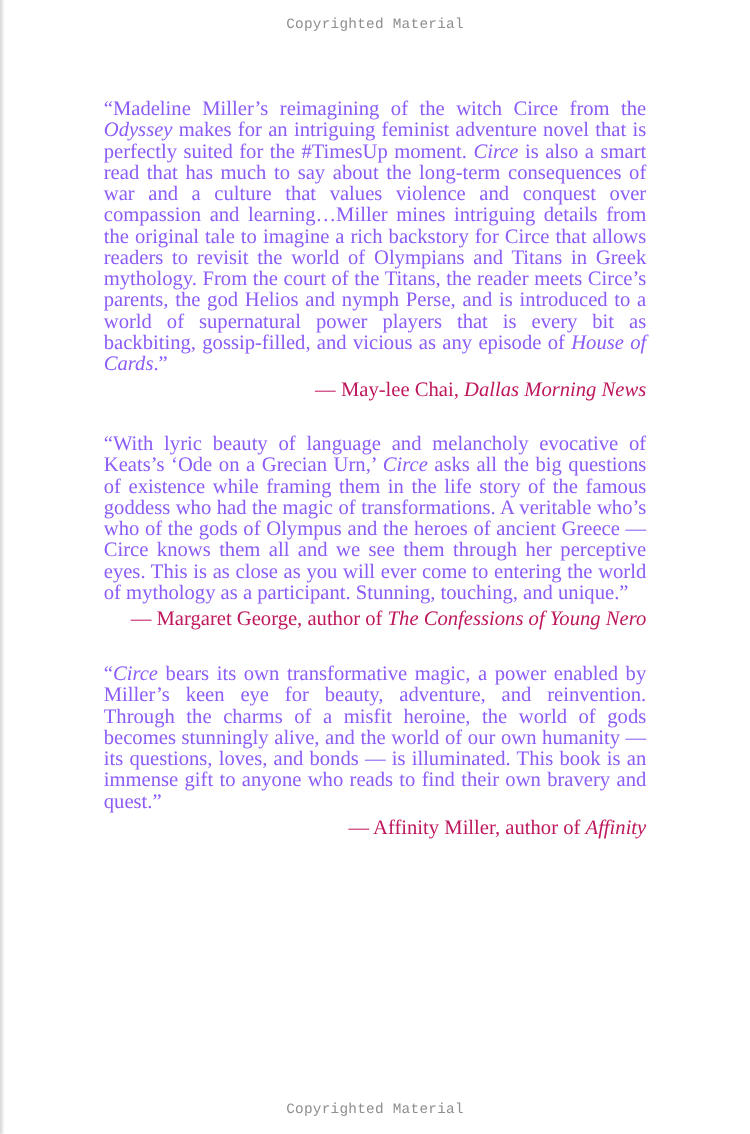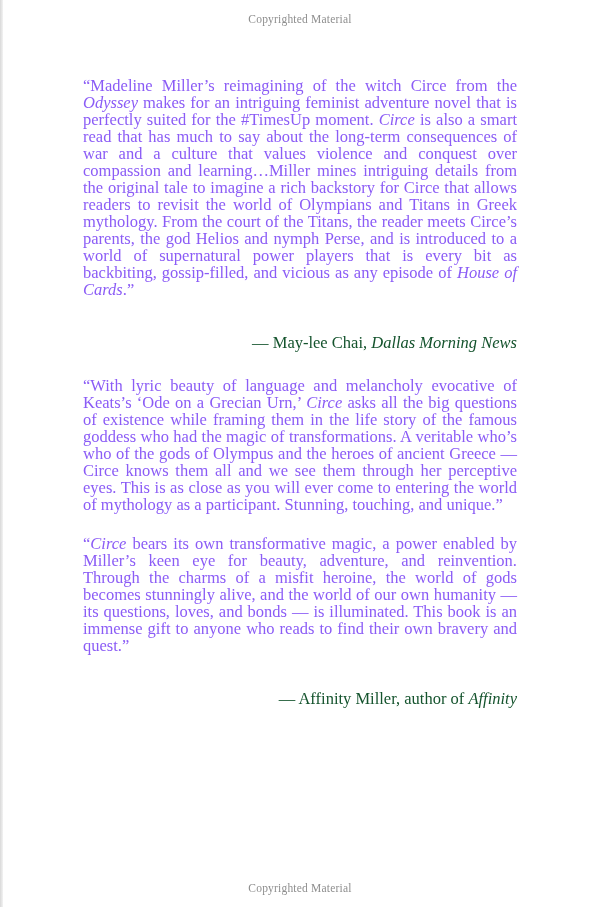--- a/index.html
+++ b/index.html
@@ -18,21 +18,21 @@
     position: relative;
     background: #ffffff;
   }
   .page-edge {
     position: absolute;
     left: 0; top: 0; bottom: 0;
     width: 3px;
     background: linear-gradient(to right, #d9d9d9, #f3f3f3);
   }
   .copyright {
-    font-family: Liberation Serif, serif;
+    font-family: Liberation Mono, monospace;
     font-size: 11.5px;
     color: #8e8e8e;
     text-align: center;
     letter-spacing: 0.2px;
   }
   .copyright-top { padding-top: 13px; }
   .copyright-bottom {
     position: absolute;
     left: 0; right: 0;
     bottom: 13px;
@@ -44,42 +44,42 @@
   .quote-body {
     font-size: 16.5px;
     line-height: 17px;
     text-align: justify;
     color: #8b5cf6;
   }
   .quote-attr {
     font-size: 16.5px;
     line-height: 25.4px;
     text-align: right;
-    color: #14532d;
-    margin-top: 32px;
+    color: #be185d;
   }
   .it { font-style: italic; }
 </style>
 </head>
 <body>
 
 <div class="page">
   <div class="page-edge"></div>
 
   <div class="copyright copyright-top">Copyrighted Material</div>
 
   <div class="content">
 
     <div class="quote-block">
       <p class="quote-body"><span>“Madeline Miller’s reimagining of the witch Circe from the </span><span class="it">Odyssey</span><span> makes for an intriguing feminist adventure novel that is perfectly suited for the #TimesUp moment. </span><span class="it">Circe</span><span> is also a smart read that has much to say about the long-term consequences of war and a culture that values violence and conquest over compassion and learning…Miller mines intriguing details from the original tale to imagine a rich backstory for Circe that allows readers to revisit the world of Olympians and Titans in Greek mythology. From the court of the Titans, the reader meets Circe’s parents, the god Helios and nymph Perse, and is introduced to a world of supernatural power players that is every bit as backbiting, gossip-filled, and vicious as any episode of </span><span class="it">House of Cards</span><span>.”</span></p>
       <p class="quote-attr"><span>— May-lee Chai, </span><span class="it">Dallas Morning News</span></p>
     </div>
 
     <div class="quote-block">
       <p class="quote-body"><span>“With lyric beauty of language and melancholy evocative of Keats’s ‘Ode on a Grecian Urn,’ </span><span class="it">Circe</span><span> asks all the big questions of existence while framing them in the life story of the famous goddess who had the magic of transformations. A veritable who’s who of the gods of Olympus and the heroes of ancient Greece — Circe knows them all and we see them through her perceptive eyes. This is as close as you will ever come to entering the world of mythology as a participant. Stunning, touching, and unique.”</span></p>
+      <p class="quote-attr"><span>— Margaret George, author of </span><span class="it">The Confessions of Young Nero</span></p>
     </div>
 
     <div class="quote-block">
       <p class="quote-body"><span>“</span><span class="it">Circe</span><span> bears its own transformative magic, a power enabled by Miller’s keen eye for beauty, adventure, and reinvention. Through the charms of a misfit heroine, the world of gods becomes stunningly alive, and the world of our own humanity — its questions, loves, and bonds — is illuminated. This book is an immense gift to anyone who reads to find their own bravery and quest.”</span></p>
       <p class="quote-attr"><span>— Affinity Miller, author of </span><span class="it">Affinity</span></p>
     </div>
 
   </div>
 
   <div class="copyright copyright-bottom">Copyrighted Material</div>

